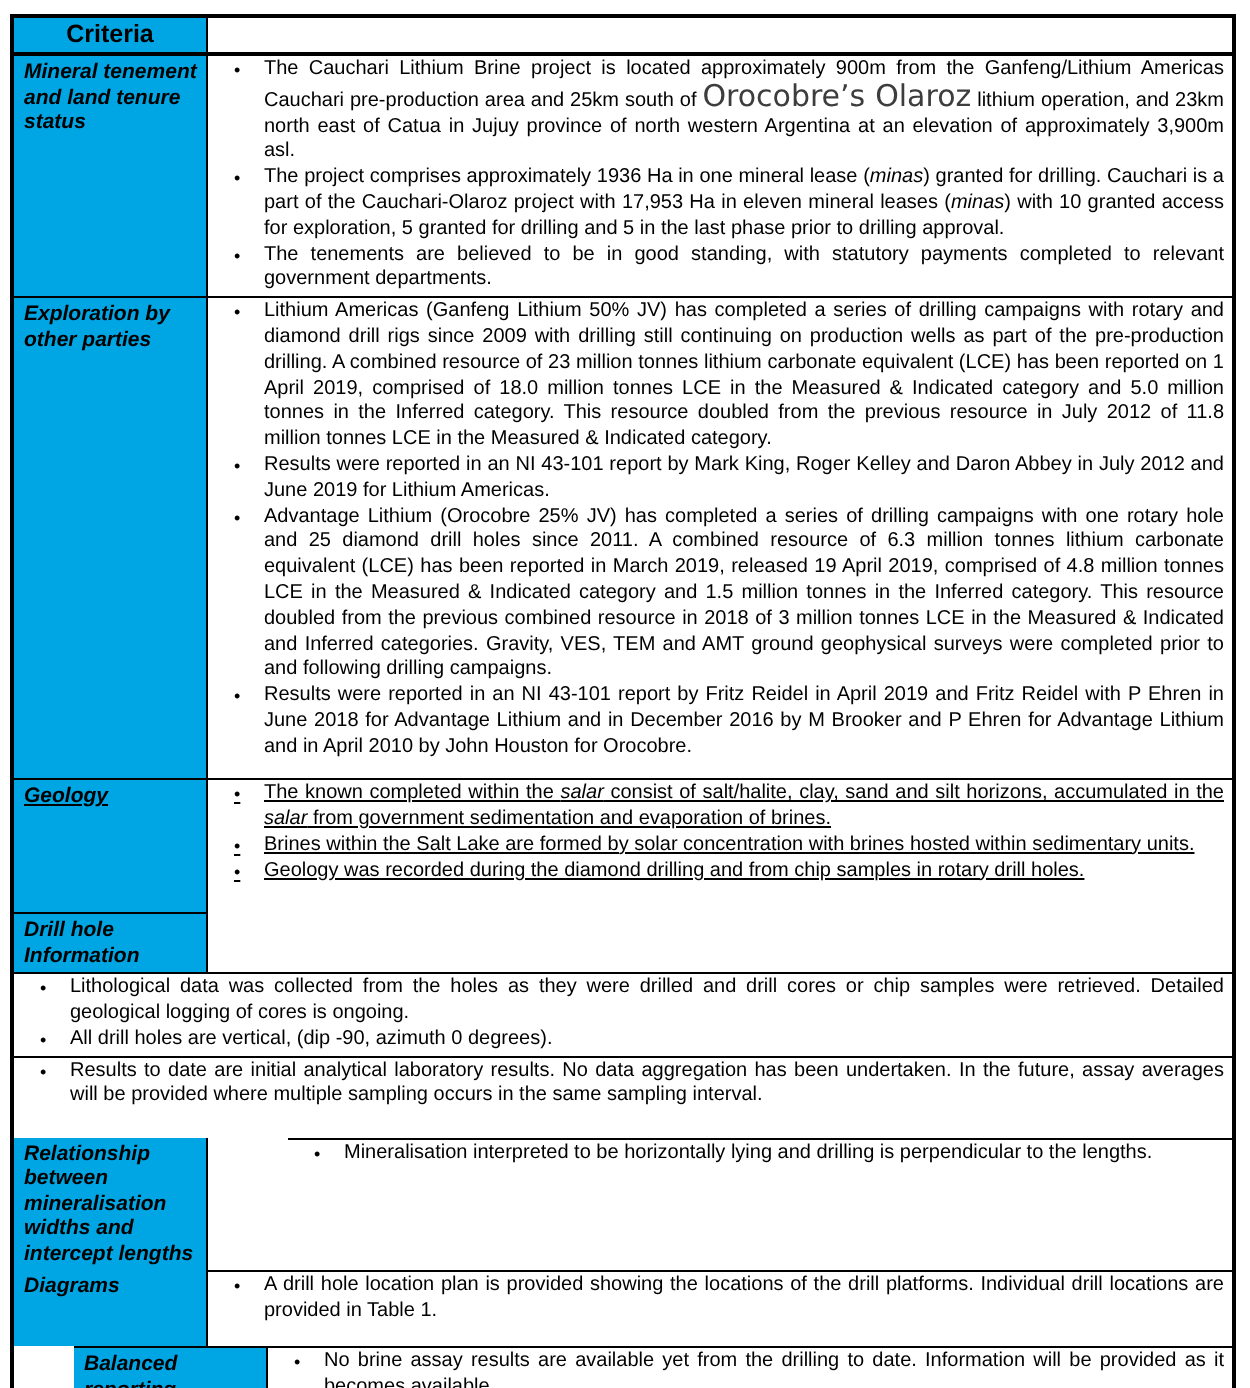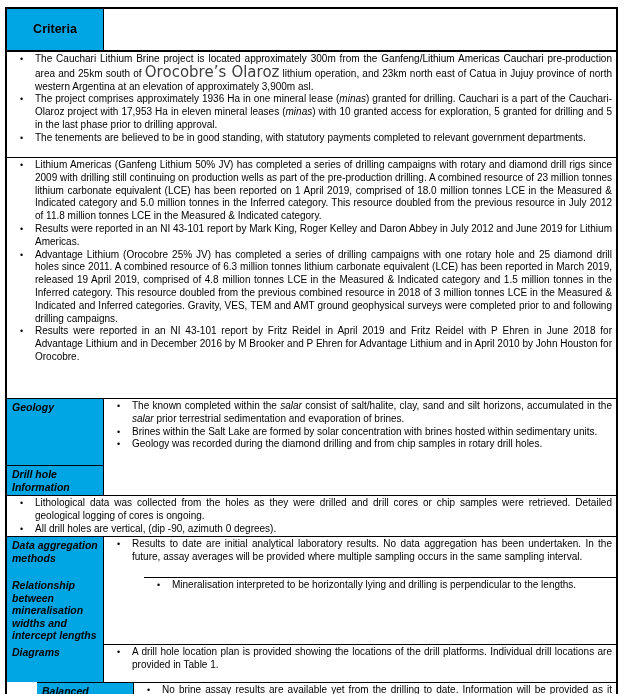--- a/index.html
+++ b/index.html
@@ -60,21 +60,21 @@
 
   
   .row.header .cell-label,
   .row.header .cell-content {
     background: var(--accent, #00A5E3);
     font-style: normal;
     font-weight: bold;
     text-align: center;
     font-size: 12.5px;
     line-height: 15px;
-    padding: 13px 2px;
+    padding: 1px 2px;
   }
   .row.header { border-bottom: 0.5px solid #000; }
 
   .bullet {
     display: flex;
     align-items: flex-start;
   }
   .dot {
     width: 19px;
     min-width: 19px;
@@ -92,54 +92,56 @@
   .run-italic { font-style: italic; }
   .run-alt {
     font-family: "DejaVu Sans", sans-serif;
     font-size: 15px;
     color: #3d3d3d;
   }
 
   
   .row-mineral-tenement            { min-height: 106px; }
   .row-exploration-other-parties   { min-height: 241px; }
-  .row-geology                     { min-height: 67px;  }
+  .row-geology                     { min-height: 67px; text-decoration: underline;  }
   .row-drill-hole-information      { min-height: 42px; flex-direction: column;  }
   .row-data-aggregation-methods    { min-height: 41px;  }
   .row-relationship-mineralisation { min-height: 40px; gap: 40px;  }
   .row-diagrams                    { min-height: 38px;  }
   .row-balanced-reporting          { min-height: 31px; padding-left: 30px;  }
   .row-other-substantive-exploration-data { min-height: 29px; }
 </style>
 </head>
 <body>
 
 <div id="canvas">
   <div class="tbl">
     <div class="row header first">
       <div class="cell-label">Criteria</div>
     </div>
     <div id="rows">
         <div class="row row-mineral-tenement">
-          <div class="cell-content">
-            <div class="bullet">
-              <span class="dot">•</span>
-              <span class="btxt"><span>The Cauchari Lithium Brine project is located approximately 300m from the Ganfeng/Lithium Americas Cauchari pre-production area and 25km south of </span><span class="run-alt">Orocobre’s Olaroz</span><span> lithium operation, and 23km north east of Catua in Jujuy province of north western Argentina at an elevation of approximately 3,900m asl.</span></span>
+          <div class="cell-label">Mineral tenement and land tenure status</div>
+          <div class="cell-content">
+            <div class="bullet">
+              <span class="dot">•</span>
+              <span class="btxt"><span>The Cauchari Lithium Brine project is located approximately 900m from the Ganfeng/Lithium Americas Cauchari pre-production area and 25km south of </span><span class="run-alt">Orocobre’s Olaroz</span><span> lithium operation, and 23km north east of Catua in Jujuy province of north western Argentina at an elevation of approximately 3,900m asl.</span></span>
             </div>
             <div class="bullet">
               <span class="dot">•</span>
               <span class="btxt"><span>The project comprises approximately 1936 Ha in one mineral lease (</span><span class="run-italic">minas</span><span>) granted for drilling. Cauchari is a part of the Cauchari-Olaroz project with 17,953 Ha in eleven mineral leases (</span><span class="run-italic">minas</span><span>) with 10 granted access for exploration, 5 granted for drilling and 5 in the last phase prior to drilling approval.</span></span>
             </div>
             <div class="bullet">
               <span class="dot">•</span>
               <span class="btxt"><span>The tenements are believed to be in good standing, with statutory payments completed to relevant government departments.</span></span>
             </div>
           </div>
         </div>
         <div class="row row-exploration-other-parties">
+          <div class="cell-label">Exploration by other parties</div>
           <div class="cell-content">
             <div class="bullet">
               <span class="dot">•</span>
               <span class="btxt"><span>Lithium Americas (Ganfeng Lithium 50% JV) has completed a series of drilling campaigns with rotary and diamond drill rigs since 2009 with drilling still continuing on production wells as part of the pre-production drilling.  A combined resource of 23 million tonnes lithium carbonate equivalent (LCE) has been reported on 1 April 2019, comprised of 18.0 million tonnes LCE in the Measured &amp; Indicated category and 5.0 million tonnes in the Inferred category.  This resource doubled from the previous resource in July 2012 of 11.8 million tonnes LCE in the Measured &amp; Indicated category.</span></span>
             </div>
             <div class="bullet">
               <span class="dot">•</span>
               <span class="btxt"><span>Results were reported in an NI 43-101 report by Mark King, Roger Kelley and Daron Abbey in July 2012 and June 2019 for Lithium Americas.</span></span>
             </div>
             <div class="bullet">
@@ -150,21 +152,21 @@
               <span class="dot">•</span>
               <span class="btxt"><span>Results were reported in an NI 43-101 report by Fritz Reidel in April 2019 and Fritz Reidel with P Ehren in June 2018 for Advantage Lithium and in December 2016 by M Brooker and P Ehren for Advantage Lithium and in April 2010 by John Houston for Orocobre.</span></span>
             </div>
           </div>
         </div>
         <div class="row row-geology">
           <div class="cell-label">Geology</div>
           <div class="cell-content">
             <div class="bullet">
               <span class="dot">•</span>
-              <span class="btxt"><span>The known completed within the </span><span class="run-italic">salar</span><span> consist of salt/halite, clay, sand and silt horizons, accumulated in the </span><span class="run-italic">salar</span><span> prior terrestrial sedimentation and evaporation of brines.</span></span>
+              <span class="btxt"><span>The known completed within the </span><span class="run-italic">salar</span><span> consist of salt/halite, clay, sand and silt horizons, accumulated in the </span><span class="run-italic">salar</span><span> from government sedimentation and evaporation of brines.</span></span>
             </div>
             <div class="bullet">
               <span class="dot">•</span>
               <span class="btxt"><span>Brines within the Salt Lake are formed by solar concentration with brines hosted within sedimentary units.</span></span>
             </div>
             <div class="bullet">
               <span class="dot">•</span>
               <span class="btxt"><span>Geology was recorded during the diamond drilling and from chip samples in rotary drill holes.</span></span>
             </div>
           </div>
@@ -176,21 +178,20 @@
               <span class="dot">•</span>
               <span class="btxt"><span>Lithological data was collected from the holes as they were drilled and drill cores or chip samples were retrieved. Detailed geological logging of cores is ongoing.</span></span>
             </div>
             <div class="bullet">
               <span class="dot">•</span>
               <span class="btxt"><span>All drill holes are vertical, (dip -90, azimuth 0 degrees).</span></span>
             </div>
           </div>
         </div>
         <div class="row row-data-aggregation-methods">
-          <div class="cell-label">Data aggregation methods</div>
           <div class="cell-content">
             <div class="bullet">
               <span class="dot">•</span>
               <span class="btxt"><span>Results to date are initial analytical laboratory results. No data aggregation has been undertaken. In the future, assay averages will be provided where multiple sampling occurs in the same sampling interval.</span></span>
             </div>
           </div>
         </div>
         <div class="row row-relationship-mineralisation merged">
           <div class="cell-label">Relationship between mineralisation widths and intercept lengths</div>
           <div class="cell-content">

